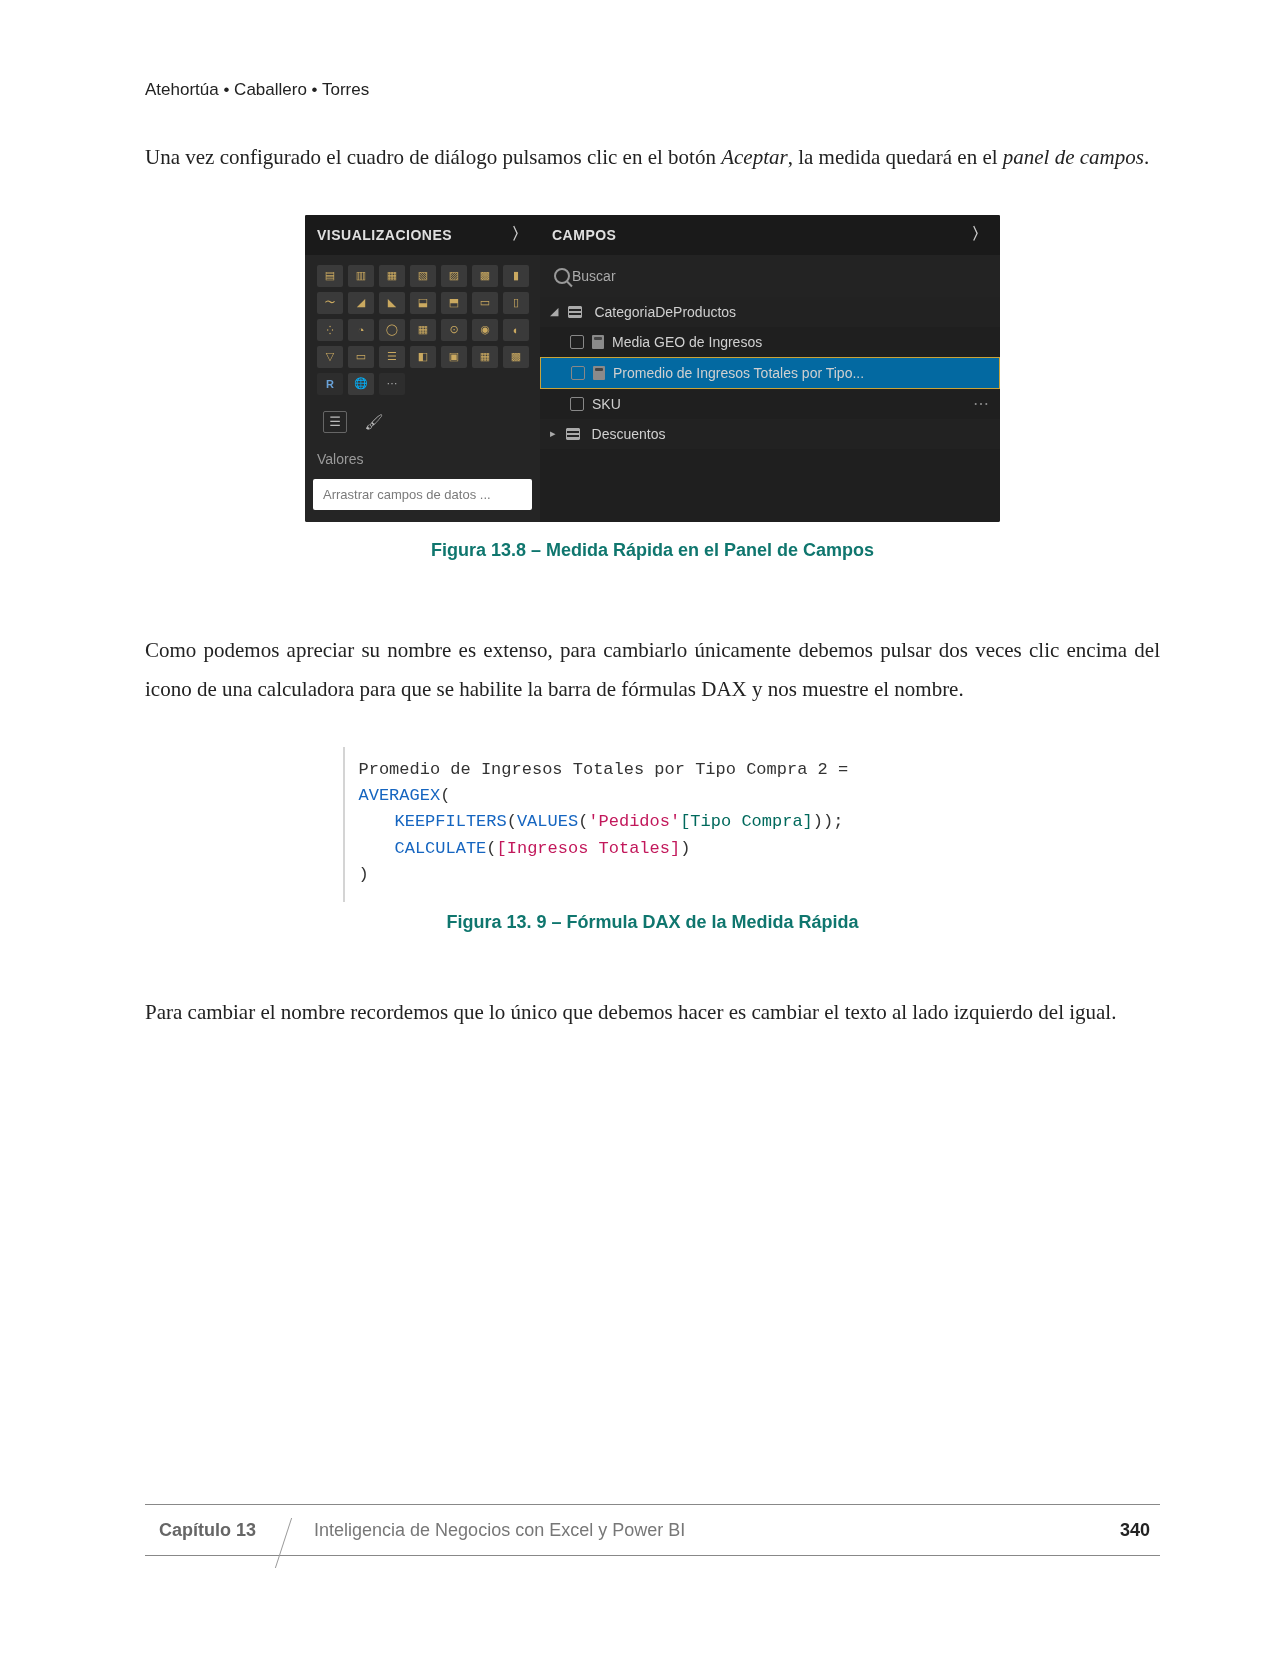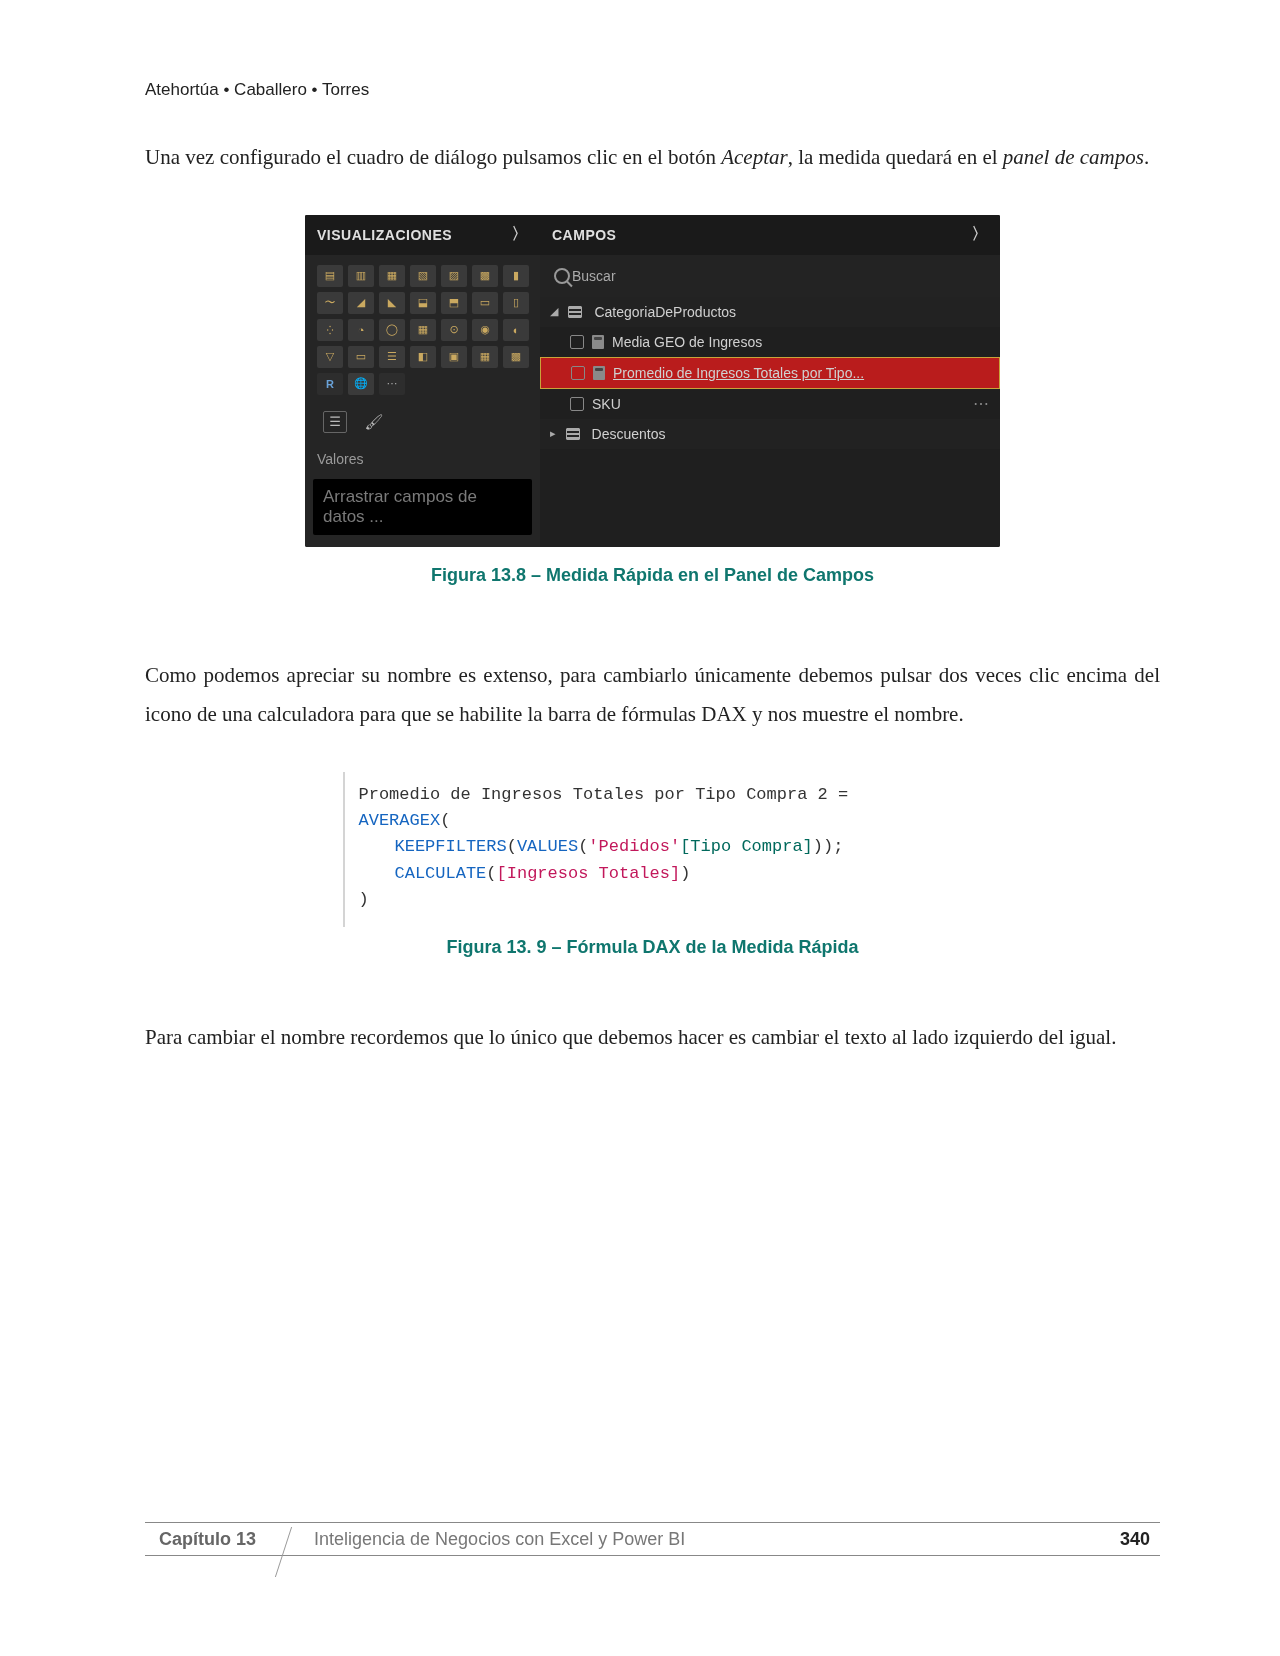--- a/index.html
+++ b/index.html
@@ -81,22 +81,22 @@
     width:26px;height:22px;color:#bbb;display:flex;align-items:center;justify-content:center;font-size:15px;
   }
   .values-label {
     padding: 6px 12px 8px 12px;
     color: #9a9a9a; font-size: 14px;
   }
   .drag-hint {
     margin: 4px 8px 12px 8px;
     padding: 8px 10px;
     color: #7a7a7a;
-    font-size: 17px;
-    background: #000000;
+    font-size: 13px;
+    background: #ffffff;
     border-radius: 2px;
   }
   .search-row {
     display:flex; align-items:center; gap:2px;
     height: 42px; padding: 0 14px;
     background:#232323; color:#aaa;
   }
   .search-row .magnify {
     width:16px;height:16px;border:2px solid #999;border-radius:50%;
     position:relative;
@@ -122,23 +122,22 @@
     width:14px;height:14px;border:1.5px solid #888;border-radius:2px;
     flex-shrink:0;
   }
   .calc{
     width:12px;height:14px;background:#8a8a8a;border-radius:1px;flex-shrink:0;
     display:flex;align-items:flex-start;justify-content:center;
   }
   .calc::before{content:'';width:8px;height:3px;background:#444;margin-top:2px;border-radius:1px;}
   .field-row.highlight {
     border:1.5px solid #c9a43a;
-    background:#b91c1c;
+    background:#0369a1;
     height:32px;
-    text-decoration:underline;
   }
   .field-row .ellip { margin-left:auto; color:#888; font-size:16px; letter-spacing:1px;}
   .caption {
     text-align:center;
     font-family: Arial, Helvetica, sans-serif;
     font-weight:700;
     font-size:18px;
     color:#0f766e;
     margin-bottom: 70px;
   }
@@ -162,21 +161,21 @@
   .ind1 { padding-left: 36px; display:block;}
   
   .footer {
     position:absolute;
     left:145px; right:120px; bottom:100px;
   }
   .footer .row {
     display:flex; align-items:center;
     border-top:1px solid #888;
     border-bottom:1px solid #888;
-    height:34px;
+    height:52px;
     font-family: Arial, Helvetica, sans-serif;
   }
   .footer .chapter {
     font-weight:700; color:#666; font-size:18px;
     padding: 0 28px 0 14px;
     position:relative;
   }
   .footer .chapter::after{
     content:'';position:absolute;right:0;top:-2px;width:1px;height:50px;
     background:#999;transform:skewX(-18deg);

